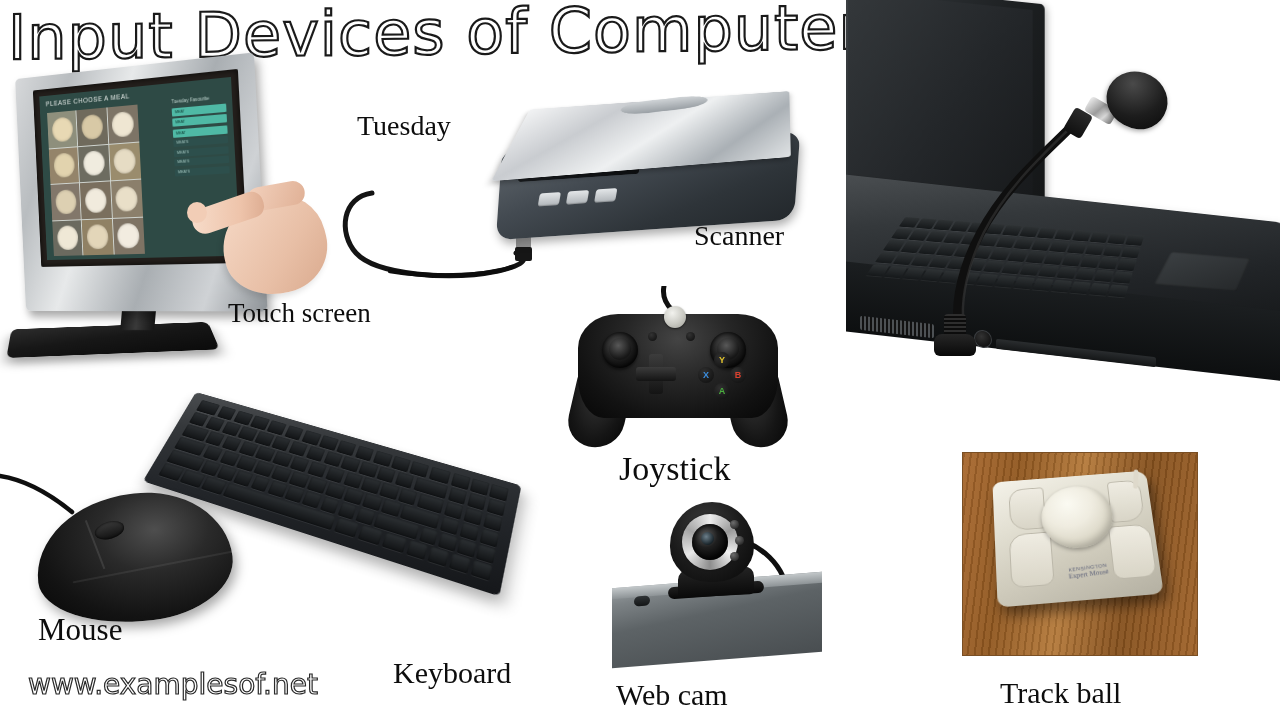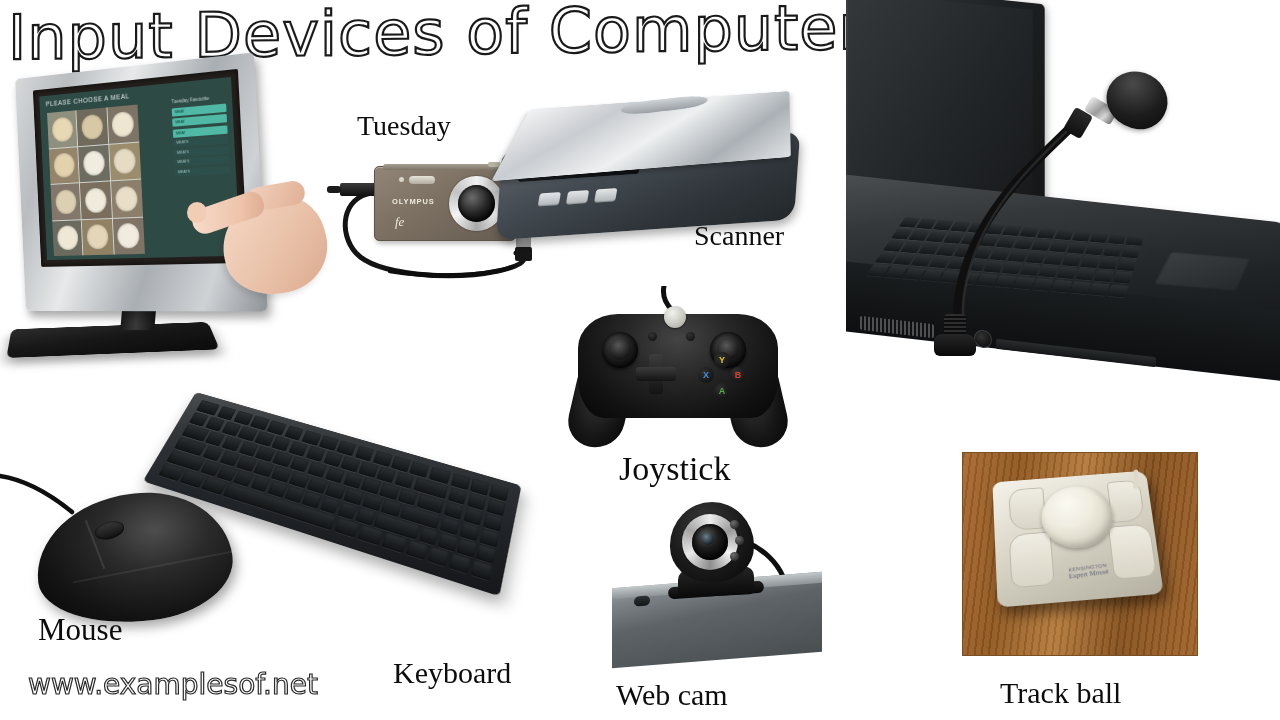--- a/index.html
+++ b/index.html
@@ -495,41 +495,30 @@
         </div>
       </div>
     </div>
     <div class="hand">
       <div class="palm"></div>
       <div class="knuck"></div>
       <div class="finger"></div>
       <div class="fingertip"></div>
     </div>
   </div>
+  <div class="lbl" style="left:228px;top:300px;font-size:27px;">Touch screen</div>
 
   <div class="lbl" style="left:357px;top:112px;font-size:28px;">Tuesday</div>
   <div id="camcable">
     <svg width="230" height="115" viewBox="0 0 230 115">
       <path d="M42 18 C12 22 8 58 26 78 C46 100 120 106 168 96 C196 90 200 82 186 78" fill="none" stroke="#141414" stroke-width="5" stroke-linecap="round"></path>
       <path d="M60 96 C110 104 160 100 182 92" fill="none" stroke="#0d0d0d" stroke-width="4.5" stroke-linecap="round"></path>
     </svg>
     <div class="usb-plug"></div>
     <div class="usb-neck"></div>
-  </div>
-  <div id="camera">
-    <div class="cam-plug"></div>
-    <div class="cam-body">
-      <div class="cam-top"></div>
-      <div class="cam-shutter"></div>
-      <div class="cam-flash"></div>
-      <div class="cam-led"></div>
-      <div class="cam-lensring"></div>
-      <div class="cam-brand">OLYMPUS</div>
-      <div class="cam-fe">fe</div>
-    </div>
   </div>
 
   <div id="scanner">
     <div class="sc-body">
       <div class="sc-glass"></div>
       <div class="sc-btns">
         <div class="sc-btn"></div>
         <div class="sc-btn"></div>
         <div class="sc-btn"></div>
       </div>

